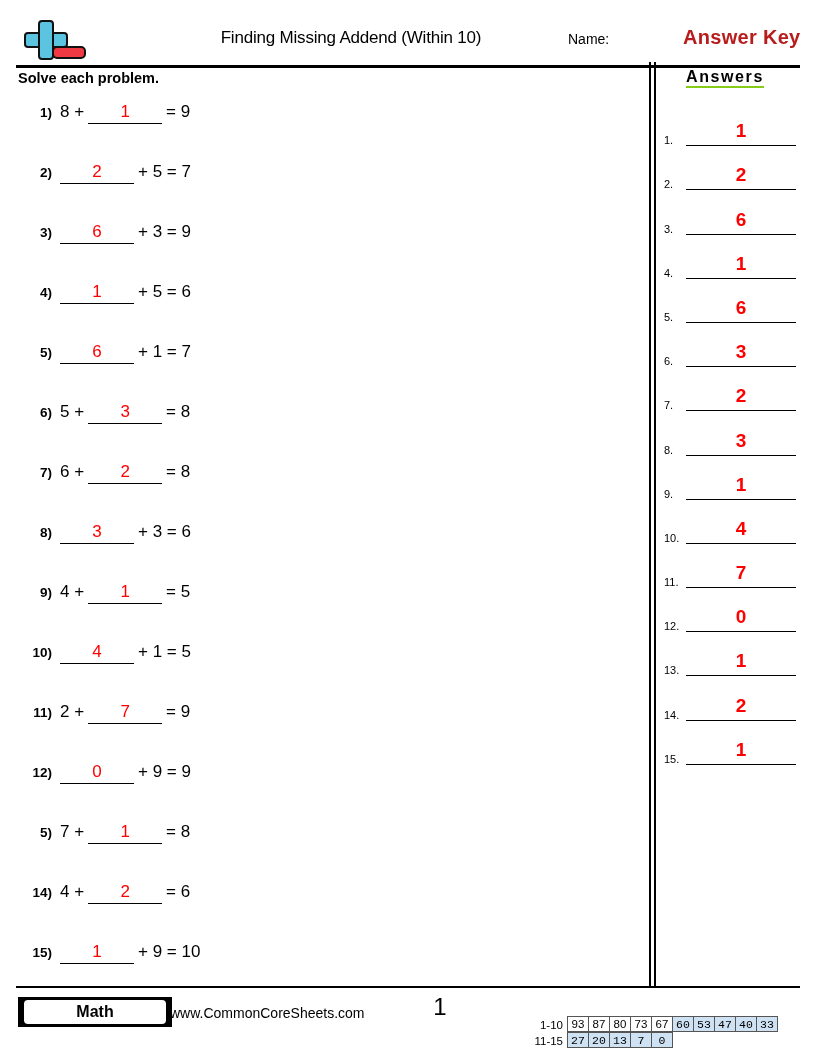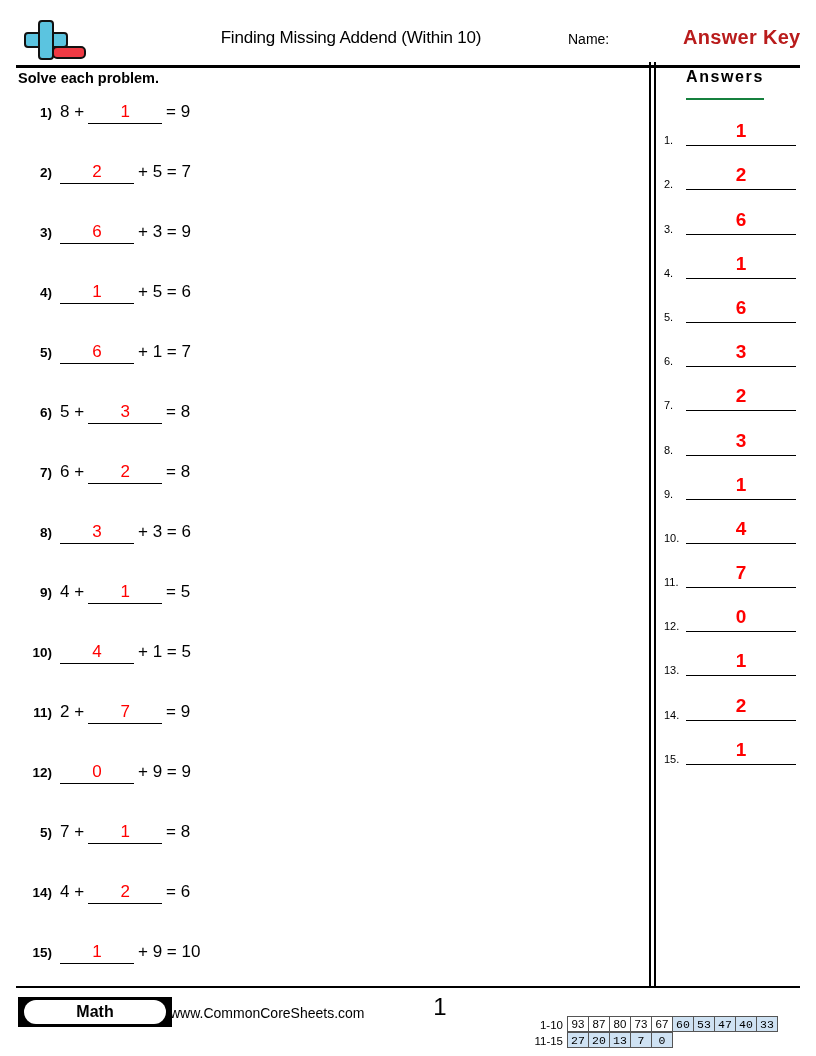--- a/index.html
+++ b/index.html
@@ -190,25 +190,25 @@
     position: absolute;
     left: 664px;
     top: 68px;
     width: 140px;
   }
   #answers-heading {
     text-align: center;
     font-size: 16px;
     font-weight: bold;
     letter-spacing: 1.6px;
-    border-bottom: 2px solid #15803d;
+    border-bottom: 2px solid #84cc16;
     display: inline-block;
     position: relative;
     left: 22px;
-    padding-bottom: 12px;
+    padding-bottom: 0px;
     line-height: 18px;
   }
   #answers-list {
     position: absolute;
     left: 0px;
     top: 34px;
     width: 140px;
   }
   .answer-row {
     position: relative;
@@ -255,21 +255,21 @@
     height: 30px;
     background: #000000;
   }
   #math-badge .pill {
     position: absolute;
     left: 6px;
     top: 3px;
     width: 142px;
     height: 24px;
     background: #ffffff;
-    border-radius: 12px;
+    border-radius: 4px;
     text-align: center;
     line-height: 24px;
     font-size: 16px;
     font-weight: bold;
     color: #000000;
   }
   #site-url {
     position: absolute;
     left: 170px;
     top: 1005px;

